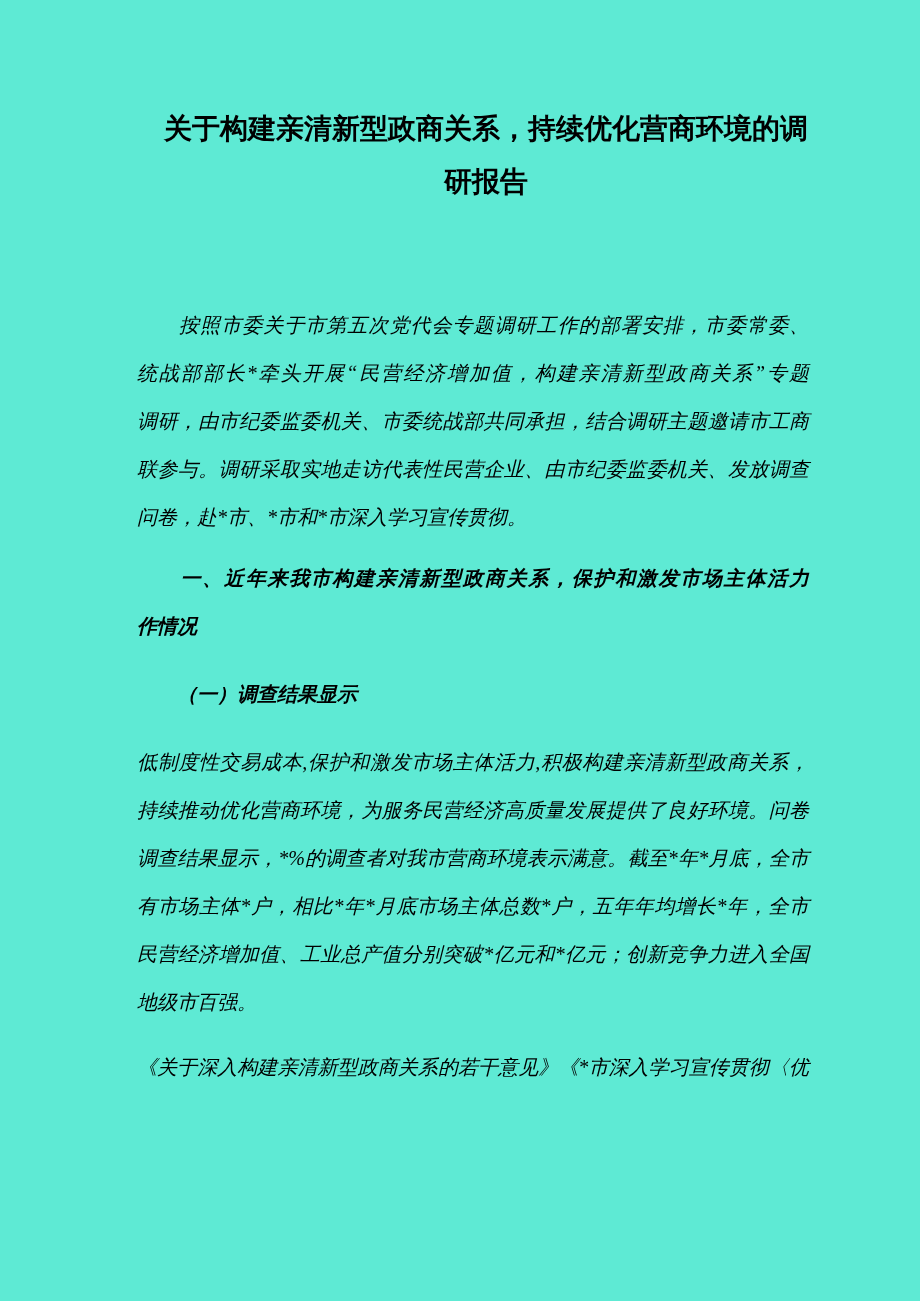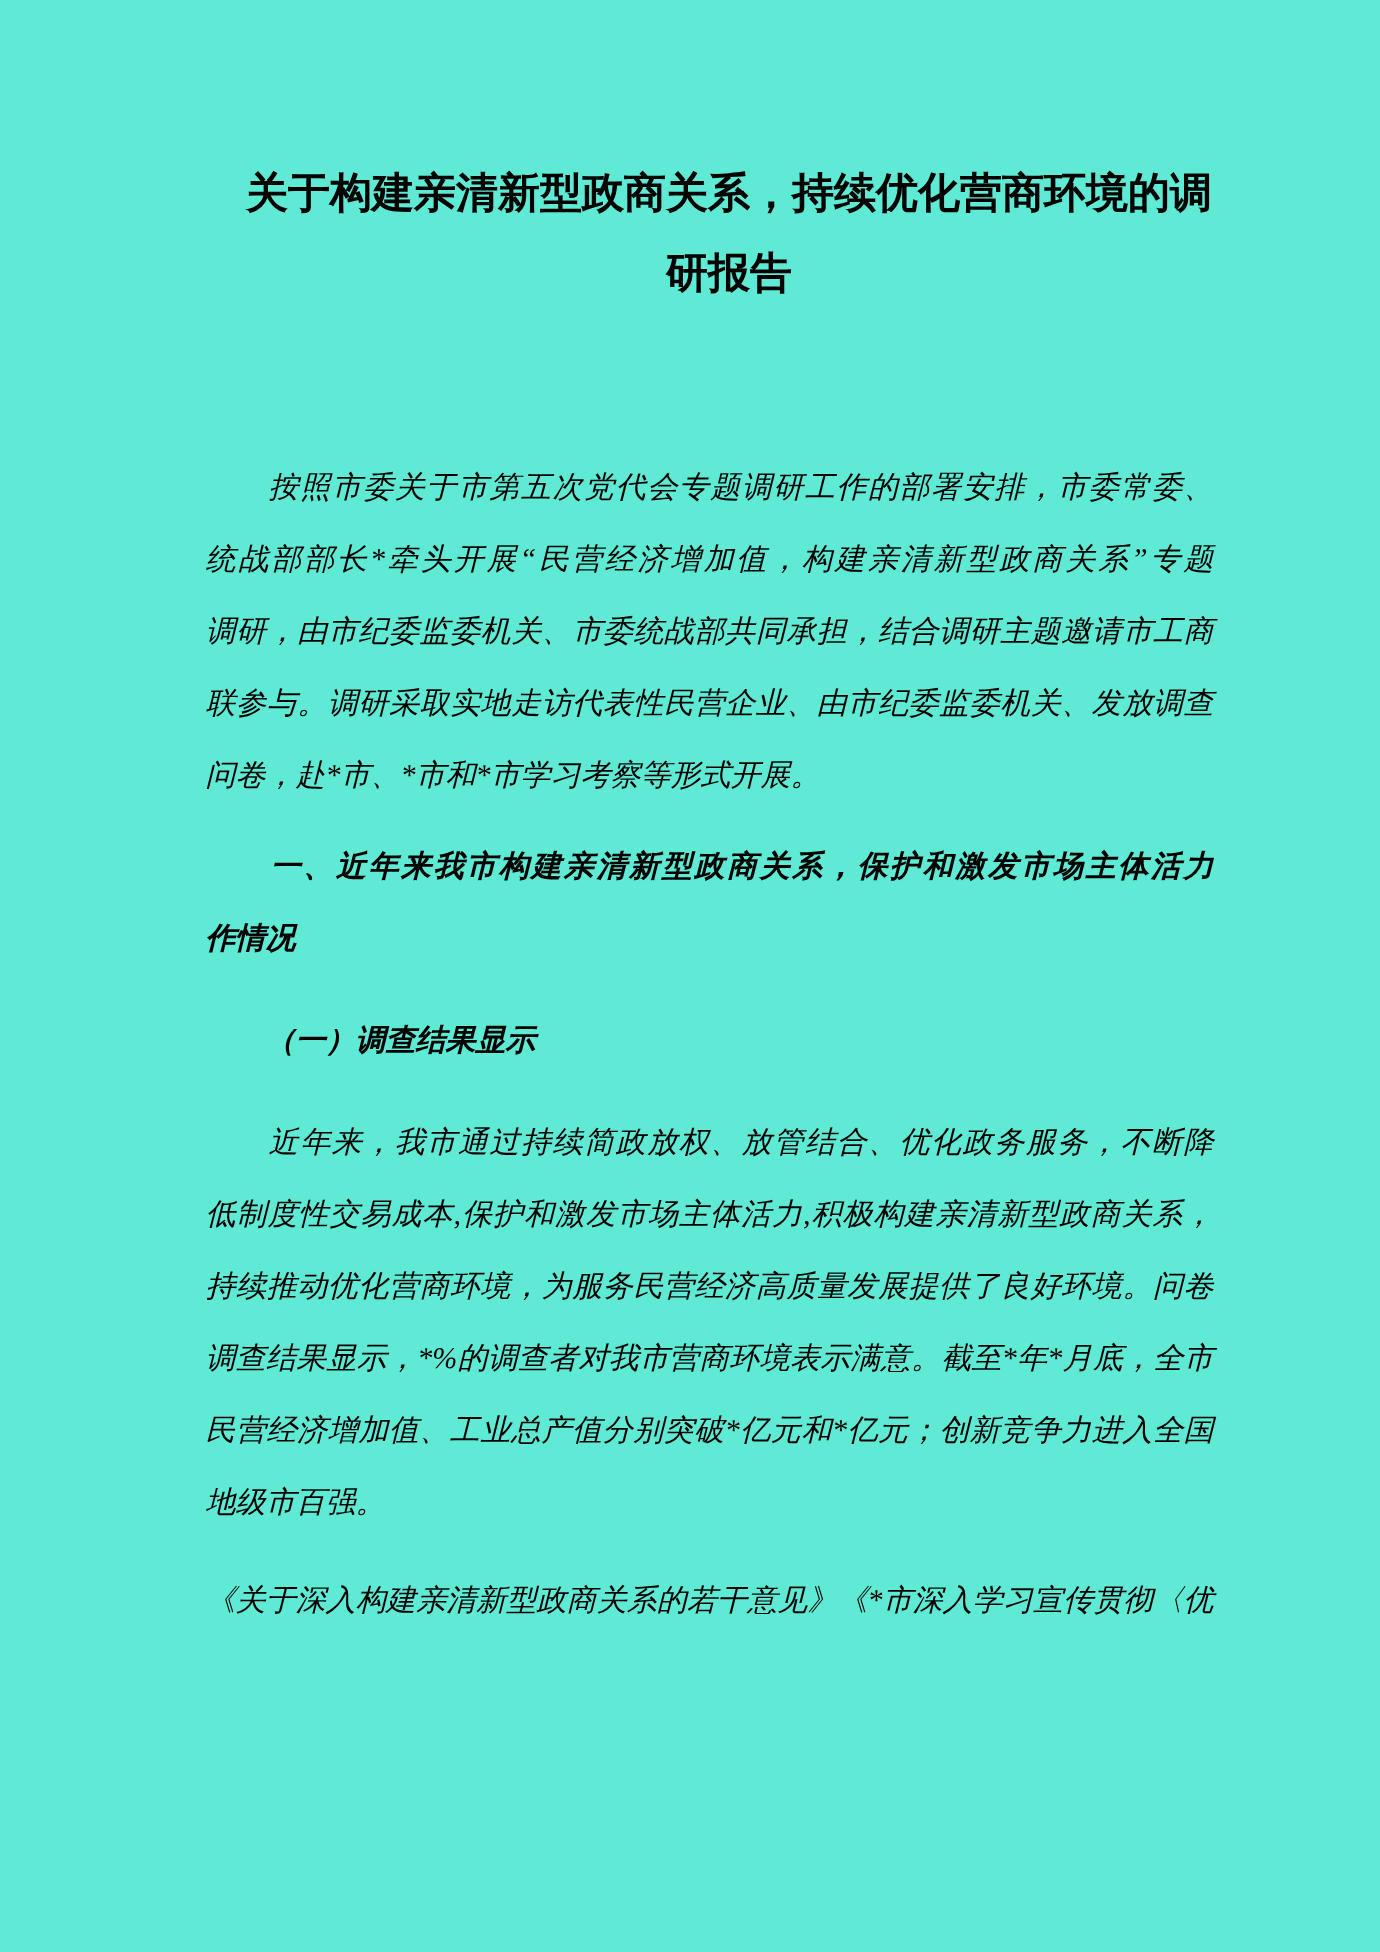--- a/index.html
+++ b/index.html
@@ -65,37 +65,37 @@
     <div class="tline">研报告</div>
   </div>
 
   <div class="content-col">
 
     <div class="para p-intro">
       <div class="line">　　按照市委关于市第五次党代会专题调研工作的部署安排，市委常委、</div>
       <div class="line">统战部部长*牵头开展“民营经济增加值，构建亲清新型政商关系”专题</div>
       <div class="line">调研，由市纪委监委机关、市委统战部共同承担，结合调研主题邀请市工商</div>
       <div class="line">联参与。调研采取实地走访代表性民营企业、由市纪委监委机关、发放调查</div>
-      <div class="line plain">问卷，赴*市、*市和*市学习考察等形式开展。</div>
+      <div class="line plain">问卷，赴*市、*市和*市深入学习宣传贯彻。</div>
     </div>
 
     <div class="para h1">
       <div class="line">　　一、近年来我市构建亲清新型政商关系，保护和激发市场主体活力</div>
       <div class="line plain">作情况</div>
     </div>
 
     <div class="para h2">
       <div class="line plain">　　（一）调查结果显示</div>
     </div>
 
     <div class="para p-main">
-      <div class="line">　　近年来，我市通过持续简政放权、放管结合、优化政务服务，不断降</div>
       <div class="line">低制度性交易成本,保护和激发市场主体活力,积极构建亲清新型政商关系，</div>
       <div class="line">持续推动优化营商环境，为服务民营经济高质量发展提供了良好环境。问卷</div>
       <div class="line">调查结果显示，*%的调查者对我市营商环境表示满意。截至*年*月底，全市</div>
+      <div class="line">有市场主体*户，相比*年*月底市场主体总数*户，五年年均增长*年，全市</div>
       <div class="line">民营经济增加值、工业总产值分别突破*亿元和*亿元；创新竞争力进入全国</div>
       <div class="line plain">地级市百强。</div>
     </div>
 
     <div class="para p-point">
       <div class="line">《关于深入构建亲清新型政商关系的若干意见》《*市深入学习宣传贯彻〈优</div>
     </div>
 
   </div>
 </div>

